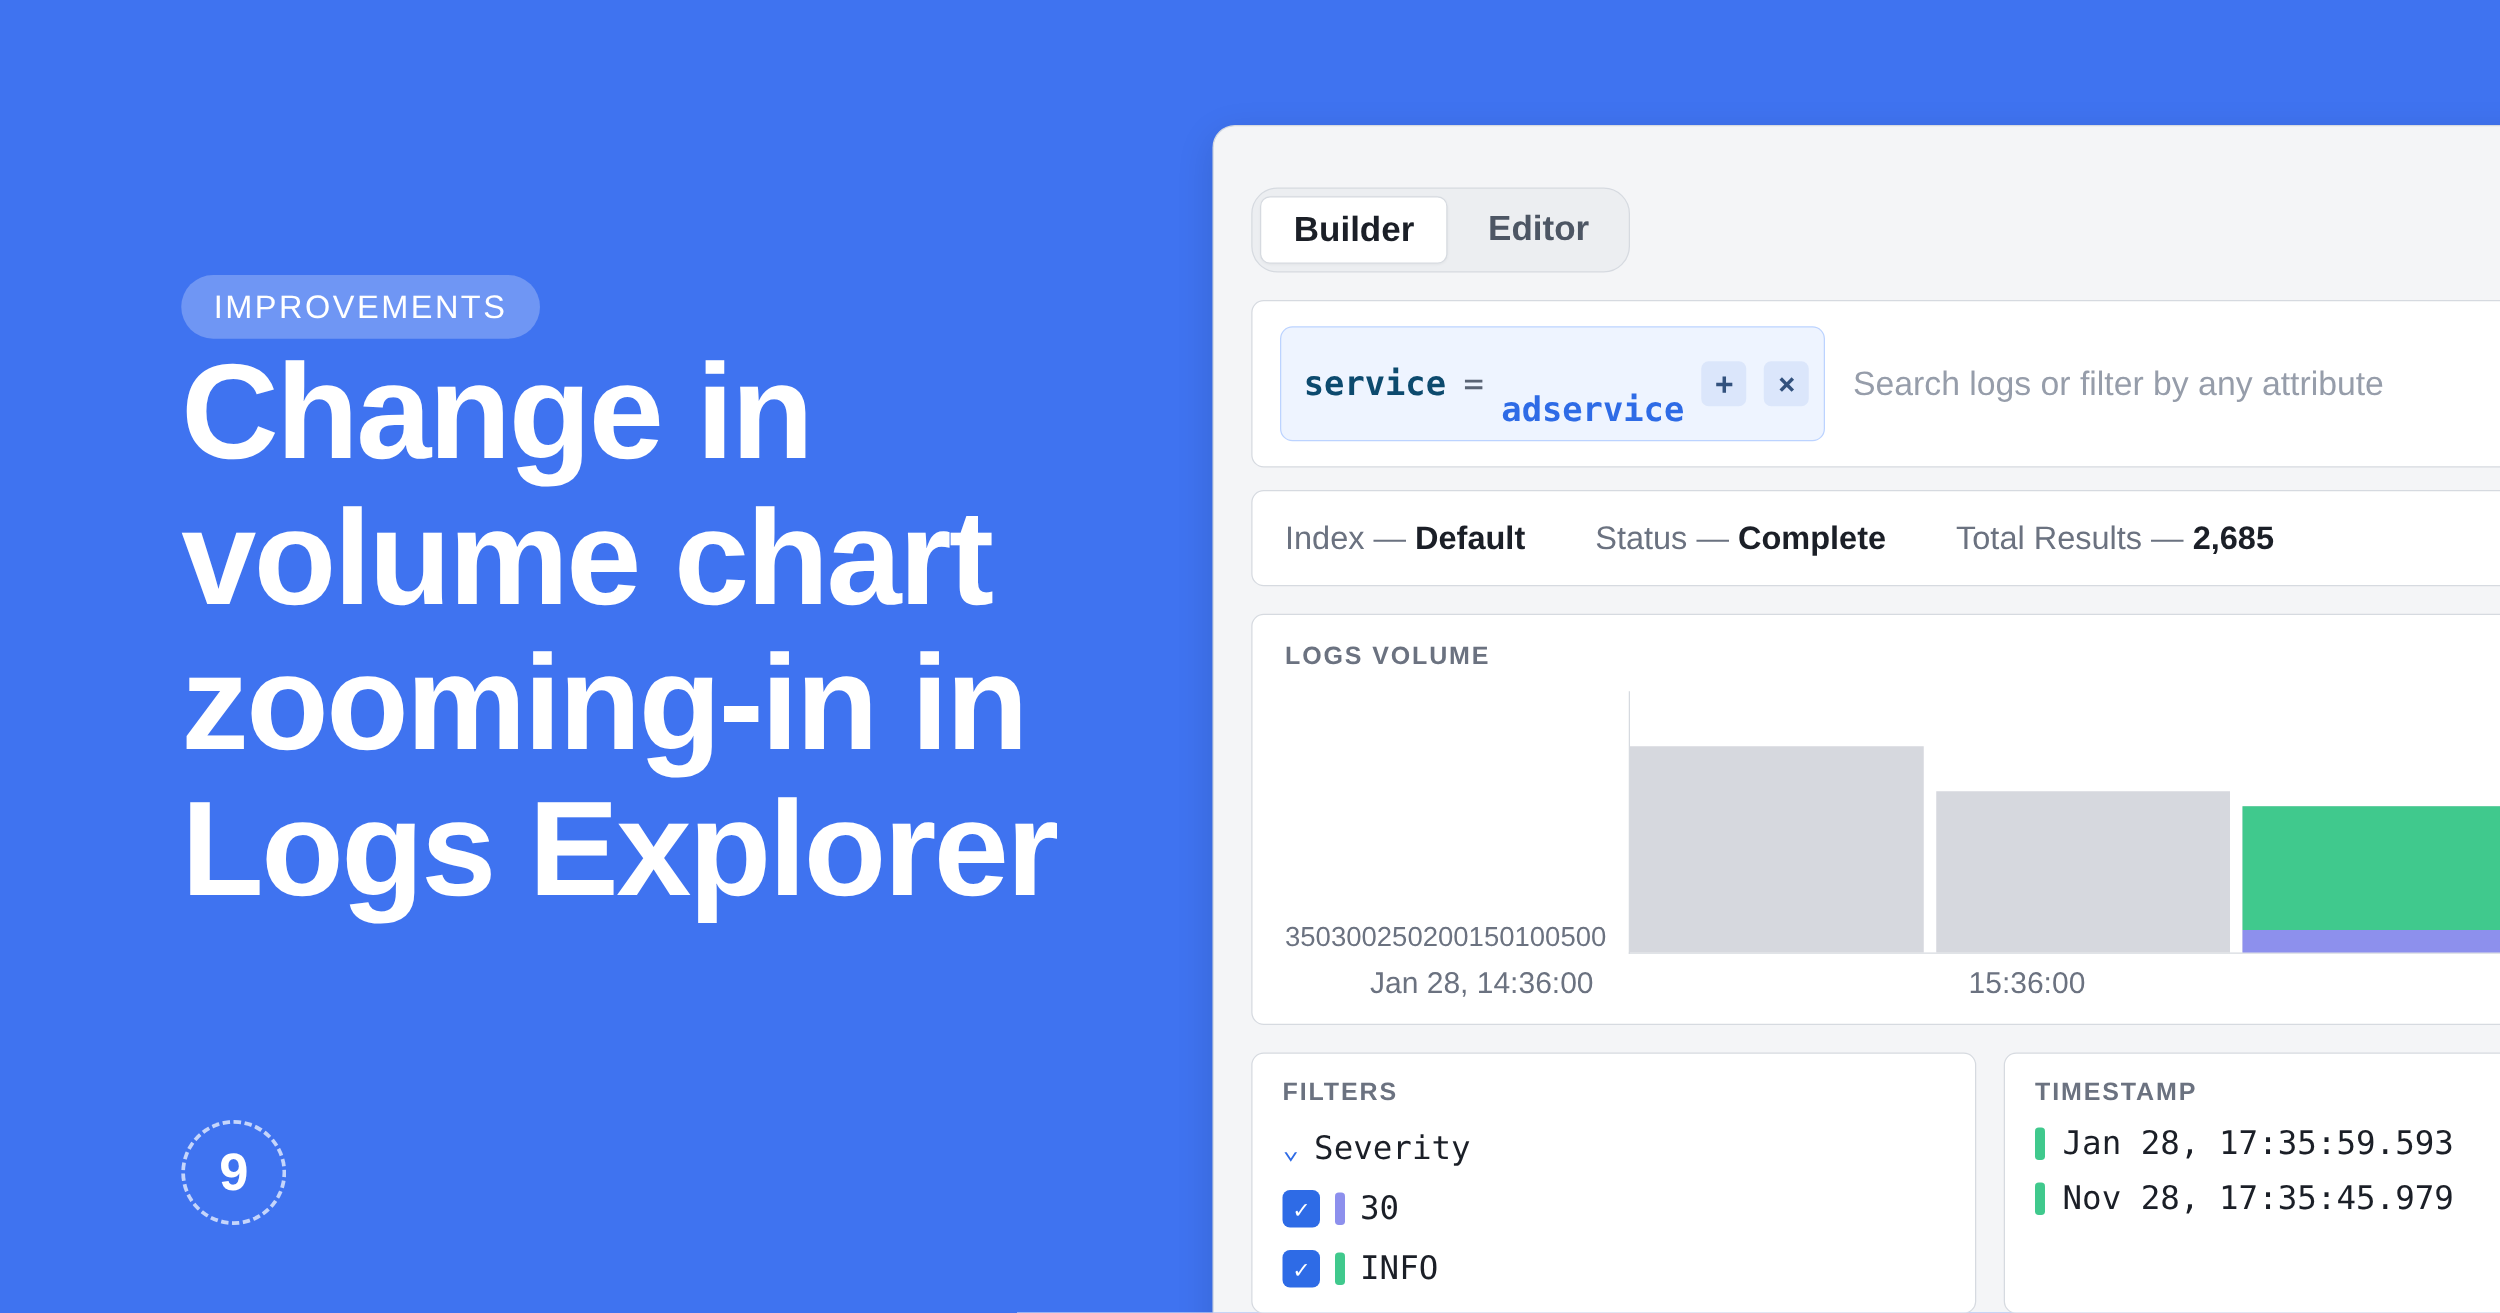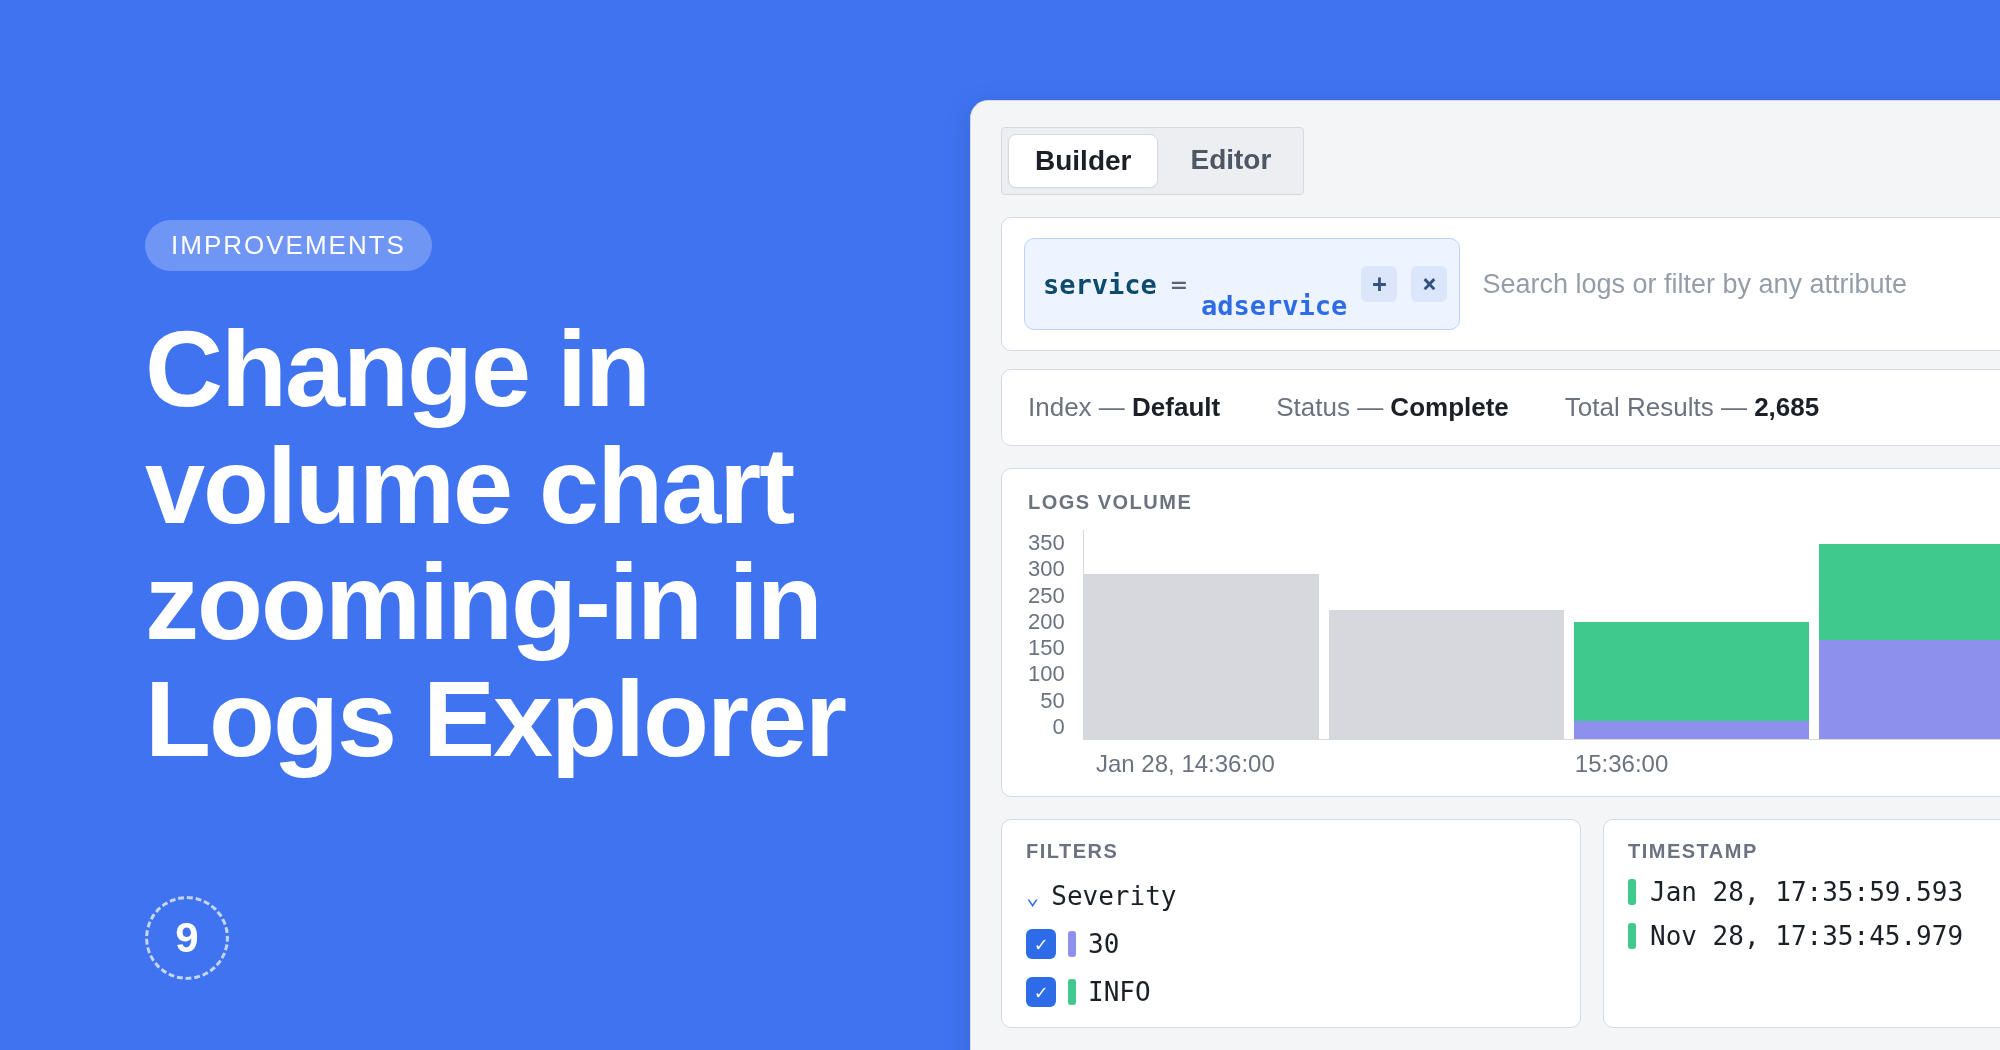--- a/index.html
+++ b/index.html
@@ -17,21 +17,20 @@
     display: inline-block;
     background: rgba(255,255,255,0.25);
     color: #fff;
     font-size: 26px;
     font-weight: 400;
     letter-spacing: 2px;
     padding: 10px 26px;
     border-radius: 999px;
   }
   .headline {
-    margin-top: 40px;
     font-size: 108px;
     font-weight: 800;
     line-height: 1.08;
     letter-spacing: -2px;
   }
   .logo9 {
     position: absolute;
     left: 145px;
     bottom: 70px;
     width: 84px;
@@ -61,23 +60,24 @@
     border-radius: 18px 0 0 0;
     padding: 26px 30px 30px 30px;
     box-shadow: 0 8px 30px rgba(0,0,0,0.12);
   }
 
   
   .tabs {
     display: inline-flex;
     background: #eceef1;
     border: 1px solid #d6dae0;
-    border-radius: 4px;
+    border-radius: 21px;
     padding: 6px;
     gap: 6px;
+    margin-top: 23px;
   }
   .tab {
     padding: 10px 26px;
     border-radius: 8px;
     font-size: 28px;
     font-weight: 600;
     color: #4d5664;
     cursor: pointer;
   }
   .tab.active {
@@ -159,21 +159,21 @@
     color: #6b7280;
     text-transform: uppercase;
   }
   .chart-area {
     margin-top: 16px;
     display: flex;
     gap: 14px;
   }
   .y-axis {
     display: flex;
-    flex-direction: column;
+    flex-direction: row;
     justify-content: space-between;
     align-items: flex-end;
     height: 210px;
     font-size: 22px;
     color: #6b7280;
     padding-right: 4px;
   }
   .plot {
     position: relative;
     flex: 1;

